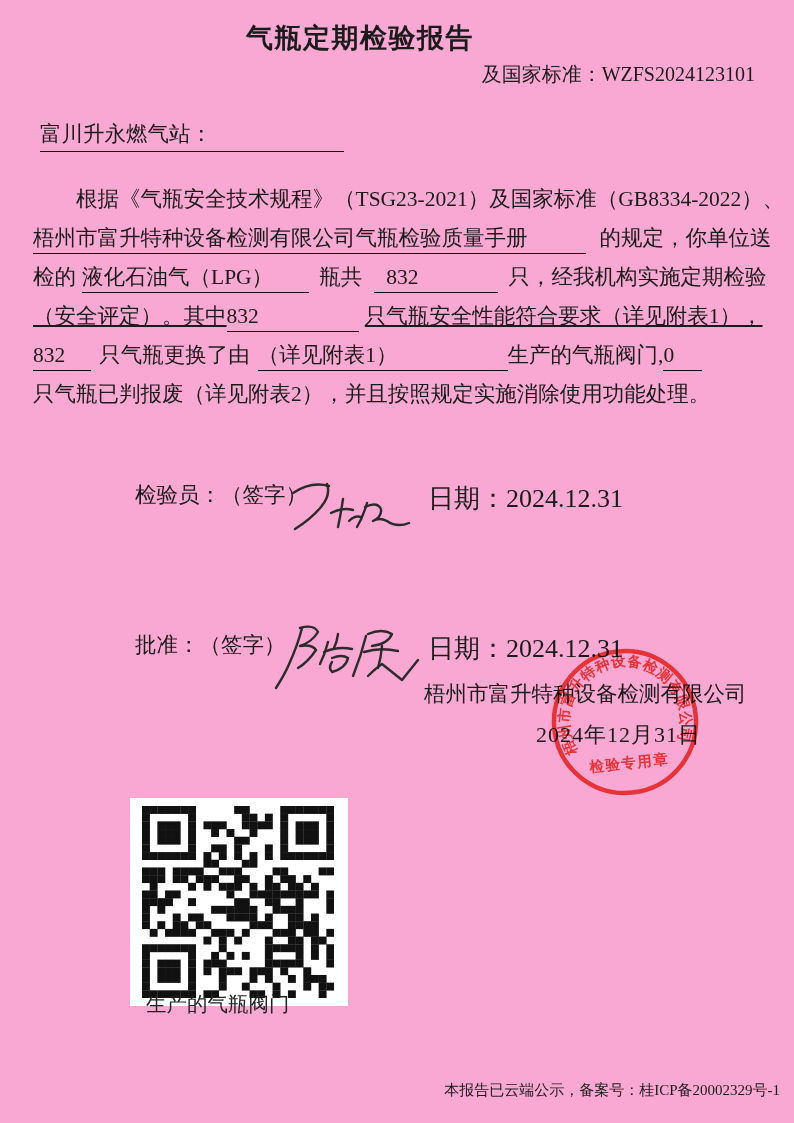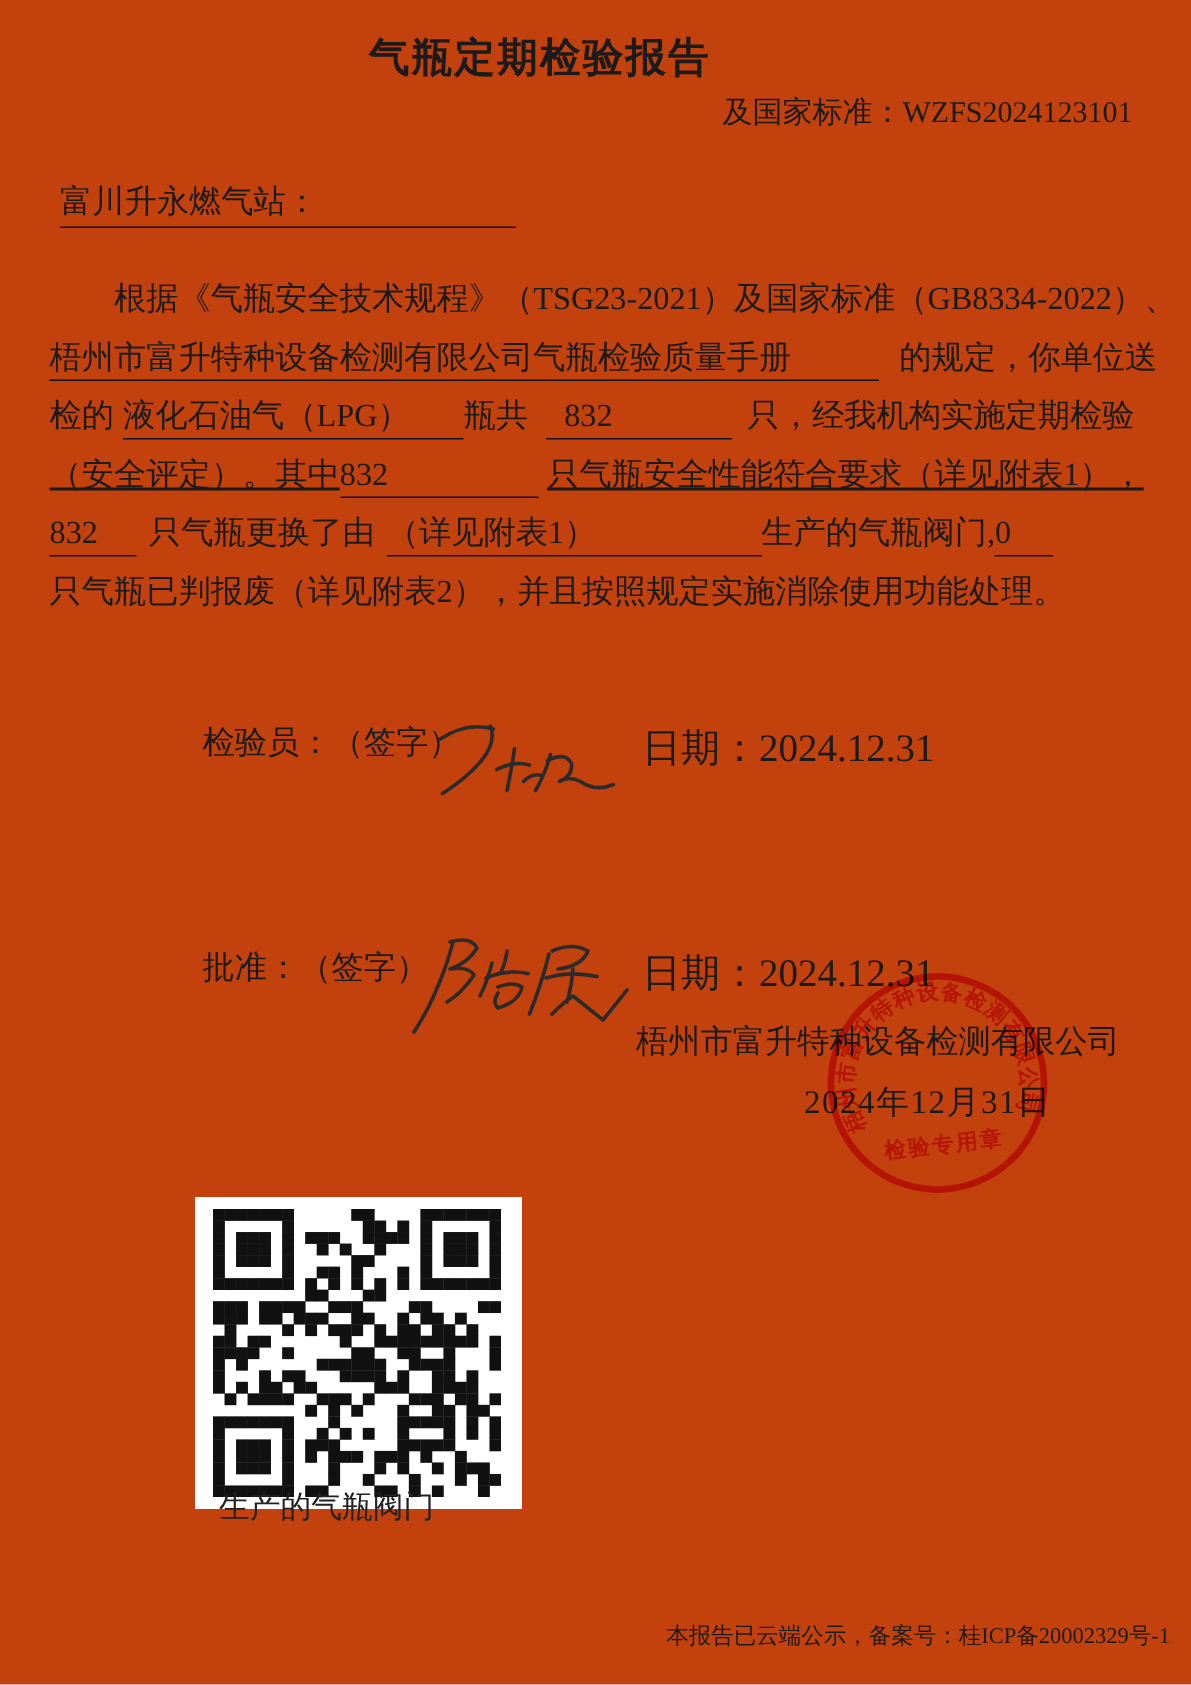--- a/index.html
+++ b/index.html
@@ -1,19 +1,19 @@
 <!DOCTYPE html>
 <html><head>
 <meta charset="utf-8">
 <style>
   * { margin:0; padding:0; box-sizing:border-box; }
   html,body { background:#e7e7ec; }
   .page {
     position:relative; width:794px; height:1123px; margin:0 auto;
-    background:#c2410c; overflow:hidden; color:#1b1b1b;
+    background:#f9a8d4; overflow:hidden; color:#1b1b1b;
     font-family:"Liberation Serif","DejaVu Serif",serif;
   }
   .abs { position:absolute; }
   .title { font-size:27px; font-weight:bold; letter-spacing:1.5px; white-space:nowrap; }
   .report-no { font-size:20px; white-space:nowrap; }
   .addressee { font-size:21.5px; width:304px; border-bottom:1.6px solid #111; padding-bottom:3px; white-space:nowrap; }
   .bline { position:absolute; left:33px; font-size:21.5px; white-space:nowrap; }
   .u { display:inline-block; border-bottom:1.6px solid #111; padding-bottom:2px; line-height:1.15; }
   .blank { display:inline-block; height:1px; }
   .label { font-size:21.5px; white-space:nowrap; }
@@ -40,21 +40,21 @@
 
   <div class="bline" style="top:184px; left:76px;">
     <span>根据《气瓶安全技术规程》（TSG23-2021）及国家标准（GB8334-2022）、</span>
   </div>
 
   <div class="bline" style="top:223px;">
     <span class="u"><span>梧州市富升特种设备检测有限公司气瓶检验质量手册</span><span class="blank" style="width:58px;"></span></span><span style="margin-left:14px;">的规定，你单位送</span>
   </div>
 
   <div class="bline" style="top:262px;">
-    <span>检的</span><span class="u" style="margin-left:6px;"><span>液化石油气（LPG）</span><span class="blank" style="width:36px;"></span></span><span style="">瓶共</span><span class="u" style="margin-left:12px;"><span class="blank" style="width:12px;"></span><span>832</span><span class="blank" style="width:80px;"></span></span><span style="margin-left:10px;">只，经我机构实施定期检验</span>
+    <span>检的</span><span class="u" style="margin-left:6px;"><span>液化石油气（LPG）</span><span class="blank" style="width:36px;"></span></span><span style="margin-left:10px;">瓶共</span><span class="u" style="margin-left:12px;"><span class="blank" style="width:12px;"></span><span>832</span><span class="blank" style="width:80px;"></span></span><span style="margin-left:10px;">只，经我机构实施定期检验</span>
   </div>
 
   <div class="bline" style="top:301px;text-decoration:underline;">
     <span>（安全评定）。其中</span><span class="u"><span>832</span><span class="blank" style="width:100px;"></span></span><span style="margin-left:6px;">只气瓶安全性能符合要求（详见附表1），</span>
   </div>
 
   <div class="bline" style="top:340px;">
     <span class="u"><span>832</span><span class="blank" style="width:26px;"></span></span><span style="margin-left:8px;">只气瓶更换了由</span><span class="u" style="margin-left:8px;"><span>（详见附表1）</span><span class="blank" style="width:110px;"></span></span><span>生产的气瓶阀门,</span><span class="u"><span>0</span><span class="blank" style="width:28px;"></span></span>
   </div>
 

